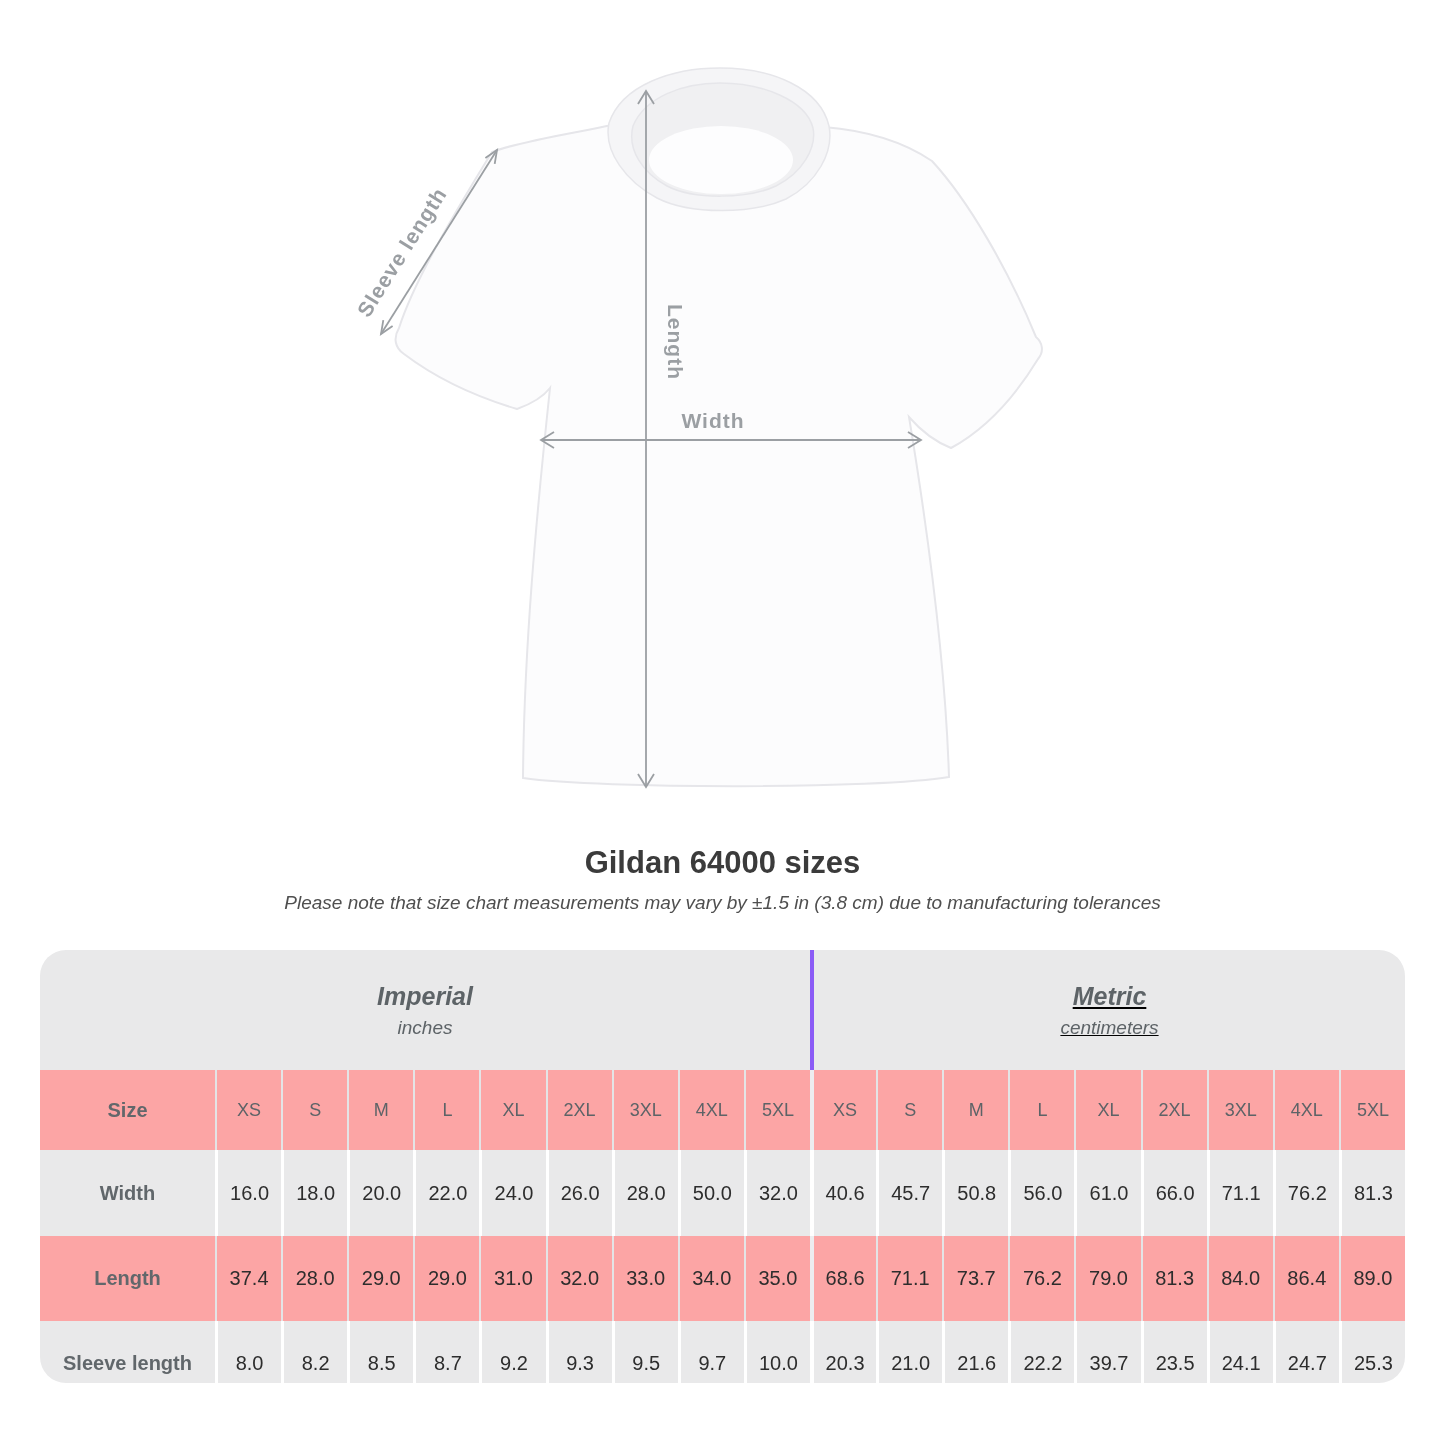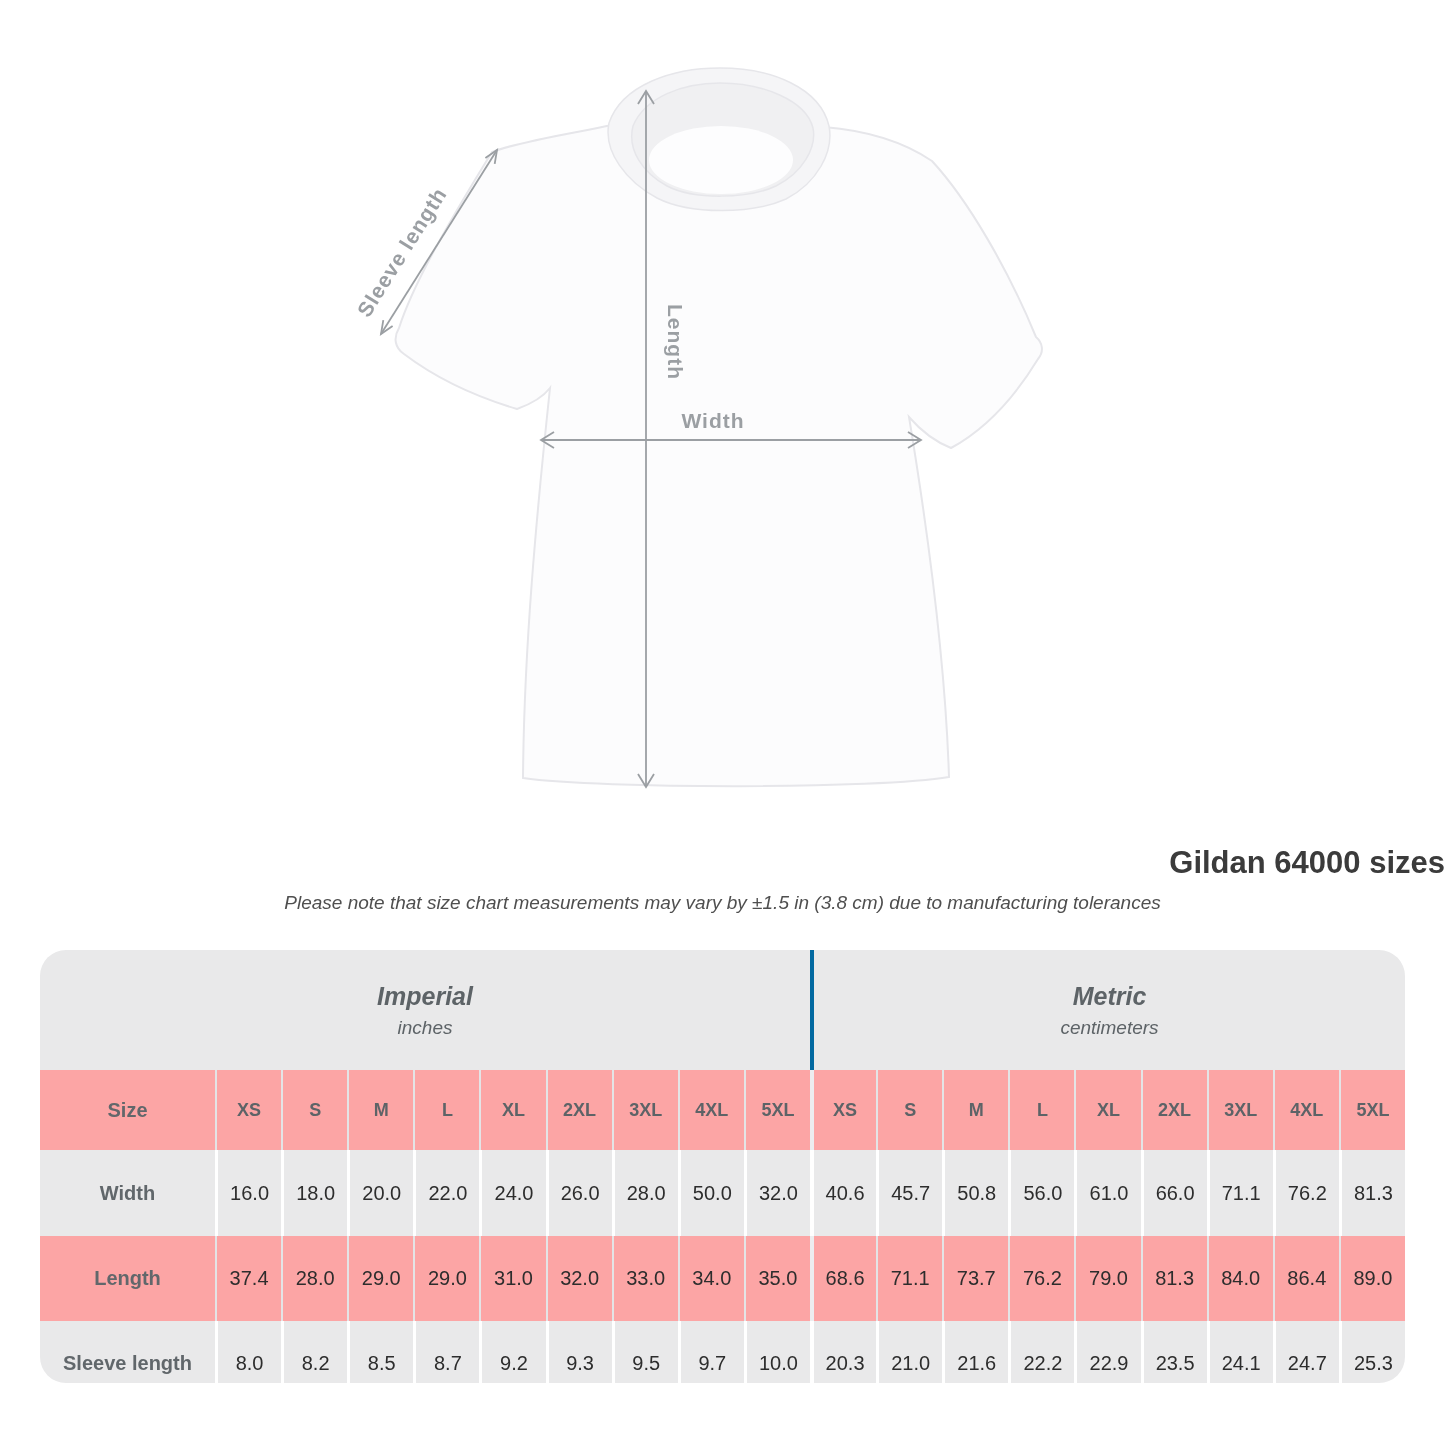--- a/index.html
+++ b/index.html
@@ -5,39 +5,39 @@
   html,body{margin:0;padding:0;background:#ffffff;}
   .stage{
     position:relative;width:1445px;height:1445px;background:#ffffff;overflow:hidden;
     font-family:"Liberation Sans",sans-serif;
   }
   
   .hero{position:absolute;left:0;top:0;width:1445px;height:845px;}
   .arrow-label{font-weight:bold;font-size:21px;fill:#9b9fa3;letter-spacing:1px;}
   
   .title-block{position:absolute;left:0;top:845px;width:1445px;text-align:center;}
-  .main-title{font-size:31px;font-weight:bold;color:#3b3b3b;margin:0 0 2px 0;text-align:right;}
+  .main-title{font-size:31px;font-weight:bold;color:#3b3b3b;margin:0 0 2px 0;}
   .sub-title{font-size:19px;font-style:italic;color:#4f4f4f;margin:11px;}
   
   .size-table{
     position:absolute;left:40px;top:950px;width:1365px;height:433px;
     display:grid;grid-template-columns:175px repeat(18,1fr);
     grid-template-rows:120px 80px 86px 85px 84px;
     border-radius:26px;overflow:hidden;
   }
   .c{display:flex;align-items:center;justify-content:center;}
   .g{background:#e9e9ea;}
   .w{background:#fca5a5;}
   .uh{flex-direction:column;gap:6px;}
   .uh-imp{grid-column:1/11;}
-  .uh-met{grid-column:11/20;border-left:4px solid #0369a1;}
+  .uh-met{grid-column:11/20;border-left:4px solid #8b5cf6;text-decoration:underline;}
   .uh .name{font-size:25px;font-weight:bold;font-style:italic;color:#5d6367;}
   .uh .sub{font-size:19px;font-style:italic;color:#5d6367;}
   .lab{font-weight:bold;font-size:20px;color:#61676b;}
-  .sz{font-weight:bold;font-size:18px;color:#5d6367;}
+  .sz{font-weight:normal;font-size:18px;color:#5d6367;}
   .d{font-size:20px;color:#2d2d2d;}
   .w.sz,.w.d{border-left:2px solid #e4e4e6;}
   .g.sz,.g.d{border-left:3px solid #ffffff;}
   .w.ms{border-left:4px solid #ededef;}
   .g.ms{border-left:4px solid #ffffff;}
 </style>
 </head>
 <body>
 
 <div class="stage">
@@ -172,20 +172,20 @@
     <div class="c g d">8.7</div>
     <div class="c g d">9.2</div>
     <div class="c g d">9.3</div>
     <div class="c g d">9.5</div>
     <div class="c g d">9.7</div>
     <div class="c g d">10.0</div>
     <div class="c g d ms">20.3</div>
     <div class="c g d">21.0</div>
     <div class="c g d">21.6</div>
     <div class="c g d">22.2</div>
-    <div class="c g d">22.9</div>
+    <div class="c g d">39.7</div>
     <div class="c g d">23.5</div>
     <div class="c g d">24.1</div>
     <div class="c g d">24.7</div>
     <div class="c g d">25.3</div>
 
   </div>
 </div>
 
 </body></html>

